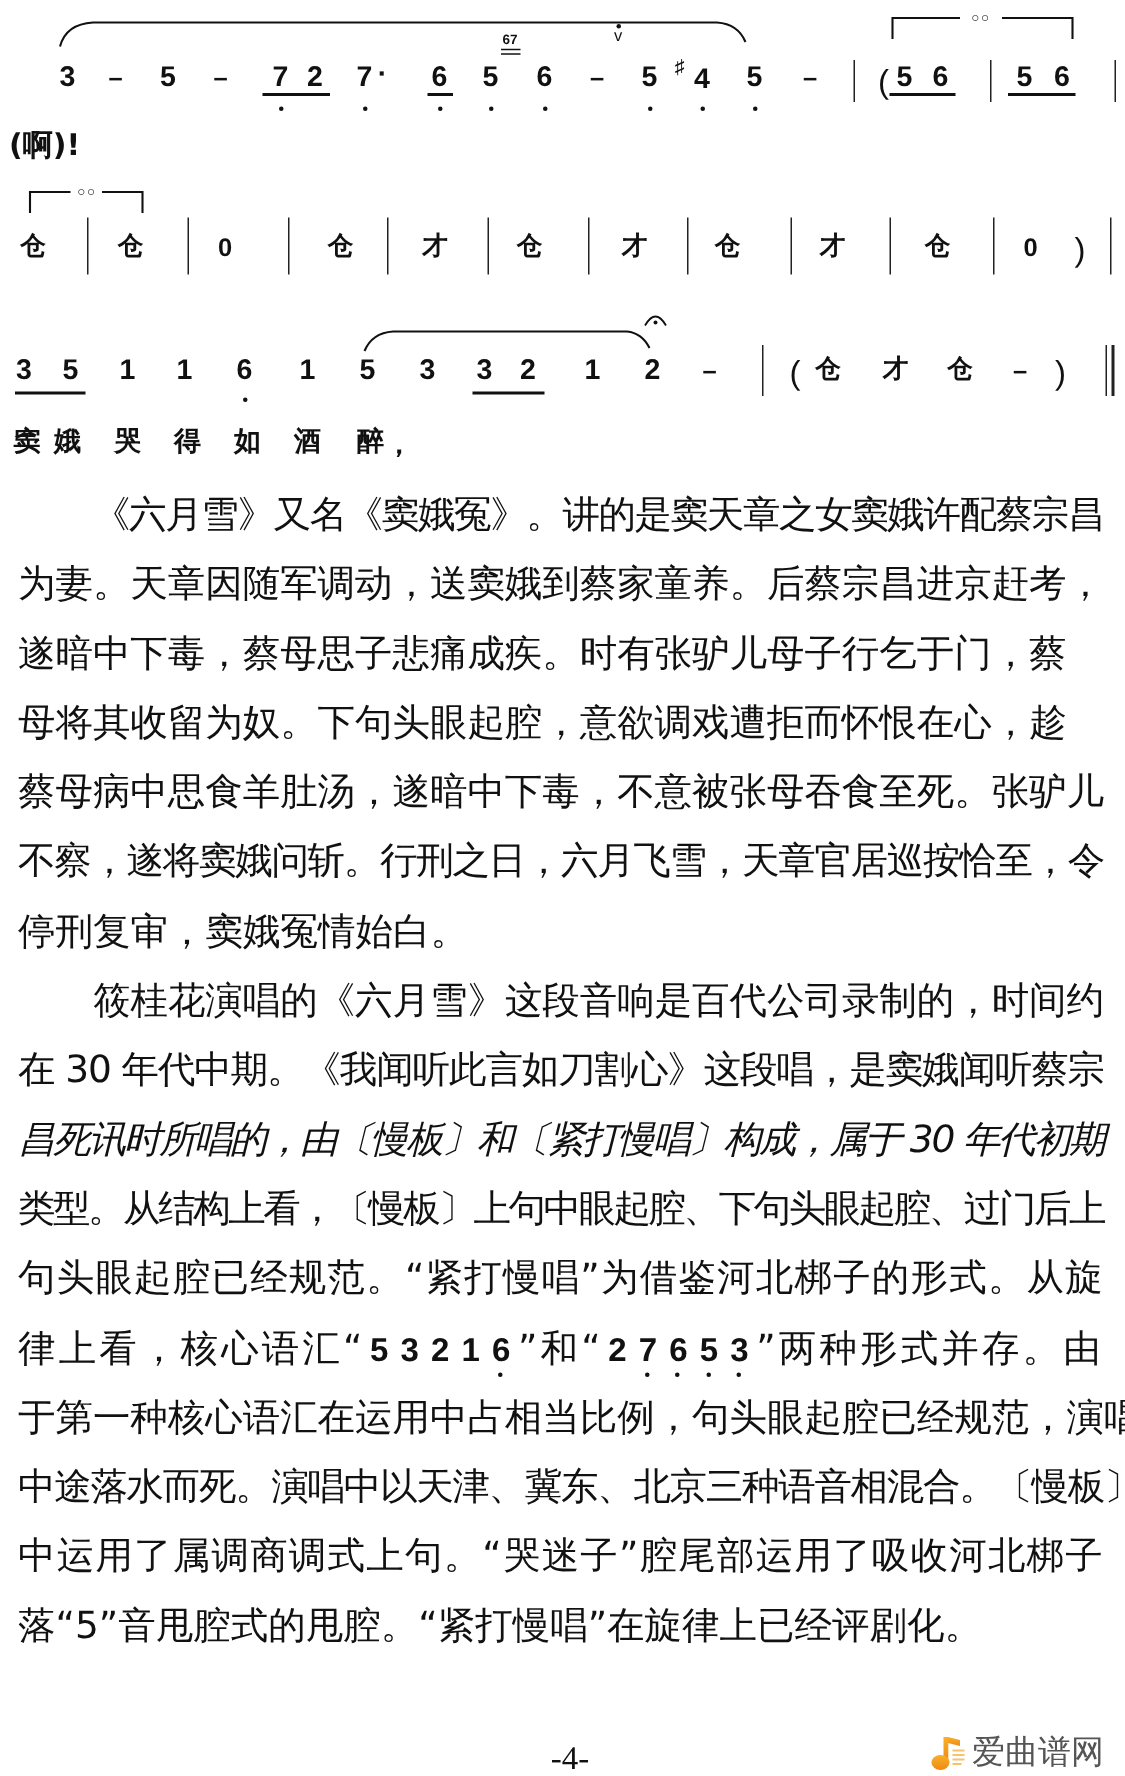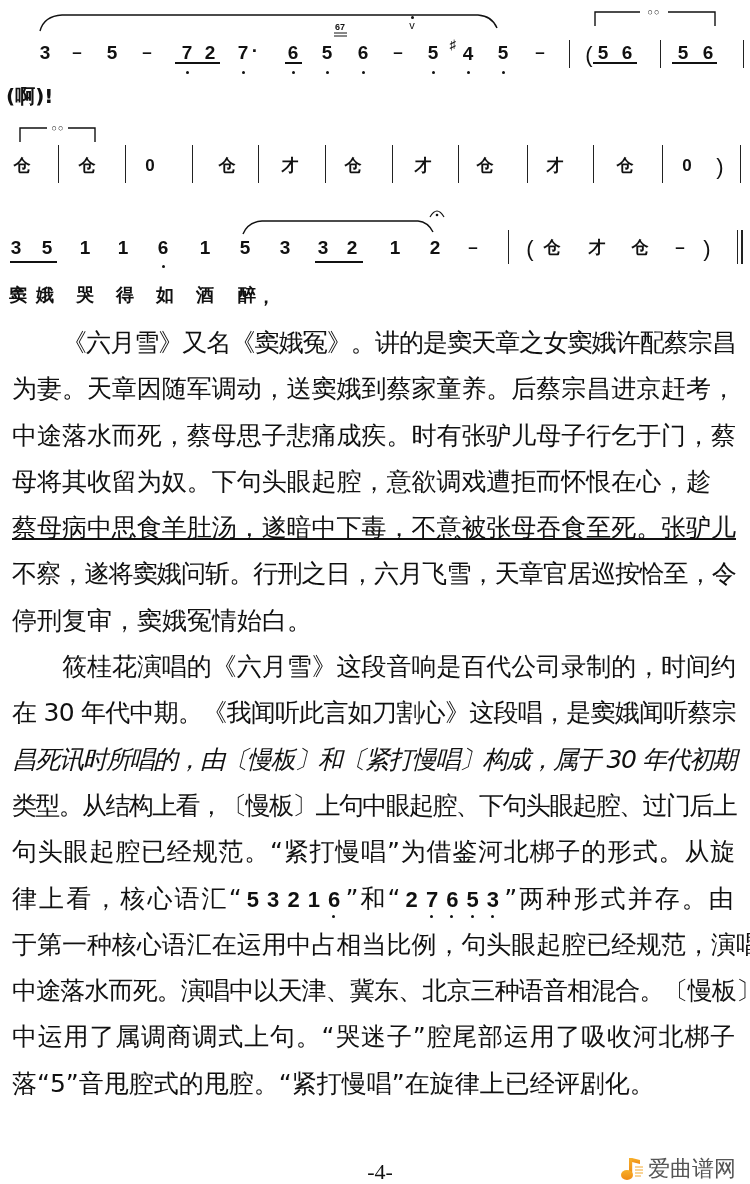--- a/index.html
+++ b/index.html
@@ -154,23 +154,23 @@
   <span class="lyric" style="left:85px;top:295px">哭</span>
   <span class="lyric" style="left:125px;top:295px">得</span>
   <span class="lyric" style="left:165px;top:295px">如</span>
   <span class="lyric" style="left:205px;top:295px">酒</span>
   <span class="lyric" style="left:247px;top:295px">醉</span>
   <span class="lyric" style="left:266px;top:297px">，</span>
 
   <div class="article">
     <div class="pl indent"><span class="txt" style="letter-spacing: -0.928571px;">《六月雪》又名《窦娥冤》。讲的是窦天章之女窦娥许配蔡宗昌</span></div>
     <div class="pl"><span class="txt" style="letter-spacing: -0.0344828px;">为妻。天章因随军调动，送窦娥到蔡家童养。后蔡宗昌进京赶考，</span></div>
-    <div class="pl"><span class="txt" style="letter-spacing: -0.0344828px;">中途落水而死，蔡母思子悲痛成疾。时有张驴儿母子行乞于门，蔡</span></div>
+    <div class="pl"><span class="txt" style="letter-spacing: -0.0344828px;">遂暗中下毒，蔡母思子悲痛成疾。时有张驴儿母子行乞于门，蔡</span></div>
     <div class="pl"><span class="txt" style="letter-spacing: -0.0344828px;">母将其收留为奴。下句头眼起腔，意欲调戏遭拒而怀恨在心，趁</span></div>
-    <div class="pl"><span class="txt" style="letter-spacing: -0.0344828px; text-decoration: underline;">蔡母病中思食羊肚汤，遂暗中下毒，不意被张母吞食至死。张驴儿</span></div>
+    <div class="pl"><span class="txt" style="letter-spacing: -0.0344828px;">蔡母病中思食羊肚汤，遂暗中下毒，不意被张母吞食至死。张驴儿</span></div>
     <div class="pl"><span class="txt" style="letter-spacing: -0.866667px;">不察，遂将窦娥问斩。行刑之日，六月飞雪，天章官居巡按恰至，令</span></div>
     <div class="pl last"><span class="txt">停刑复审，窦娥冤情始白。</span></div>
 
     <div class="pl indent"><span class="txt" style="letter-spacing: -0.037037px;">筱桂花演唱的《六月雪》这段音响是百代公司录制的，时间约</span></div>
     <div class="pl"><span class="txt" style="letter-spacing: -0.741211px;">在 30 年代中期。《我闻听此言如刀割心》这段唱，是窦娥闻听蔡宗</span></div>
     <div class="pl"><span class="txt" style="letter-spacing: -1.47633px; font-style: italic;">昌死讯时所唱的，由〔慢板〕和〔紧打慢唱〕构成，属于 30 年代初期</span></div>
     <div class="pl"><span class="txt" style="letter-spacing: -1.64516px;">类型。从结构上看，〔慢板〕上句中眼起腔、下句头眼起腔、过门后上</span></div>
     <div class="pl"><span class="txt" style="letter-spacing: 0.796336px;">句头眼起腔已经规范。“紧打慢唱”为借鉴河北梆子的形式。从旋</span></div>
     <div class="pl"><span class="txt" style="letter-spacing: 2.08669px;"><span>律上看，核心语汇“</span><span class="vd">5</span><span class="vd">3</span><span class="vd">2</span><span class="vd">1</span><span class="vd lo">6</span><span>”和“</span><span class="vd">2</span><span class="vd lo">7</span><span class="vd lo">6</span><span class="vd lo">5</span><span class="vd lo">3</span><span>”两种形式并存。由</span></span></div>
     <div class="pl"><span class="txt" style="letter-spacing: -0.0344828px;">于第一种核心语汇在运用中占相当比例，句头眼起腔已经规范，演唱</span></div>

